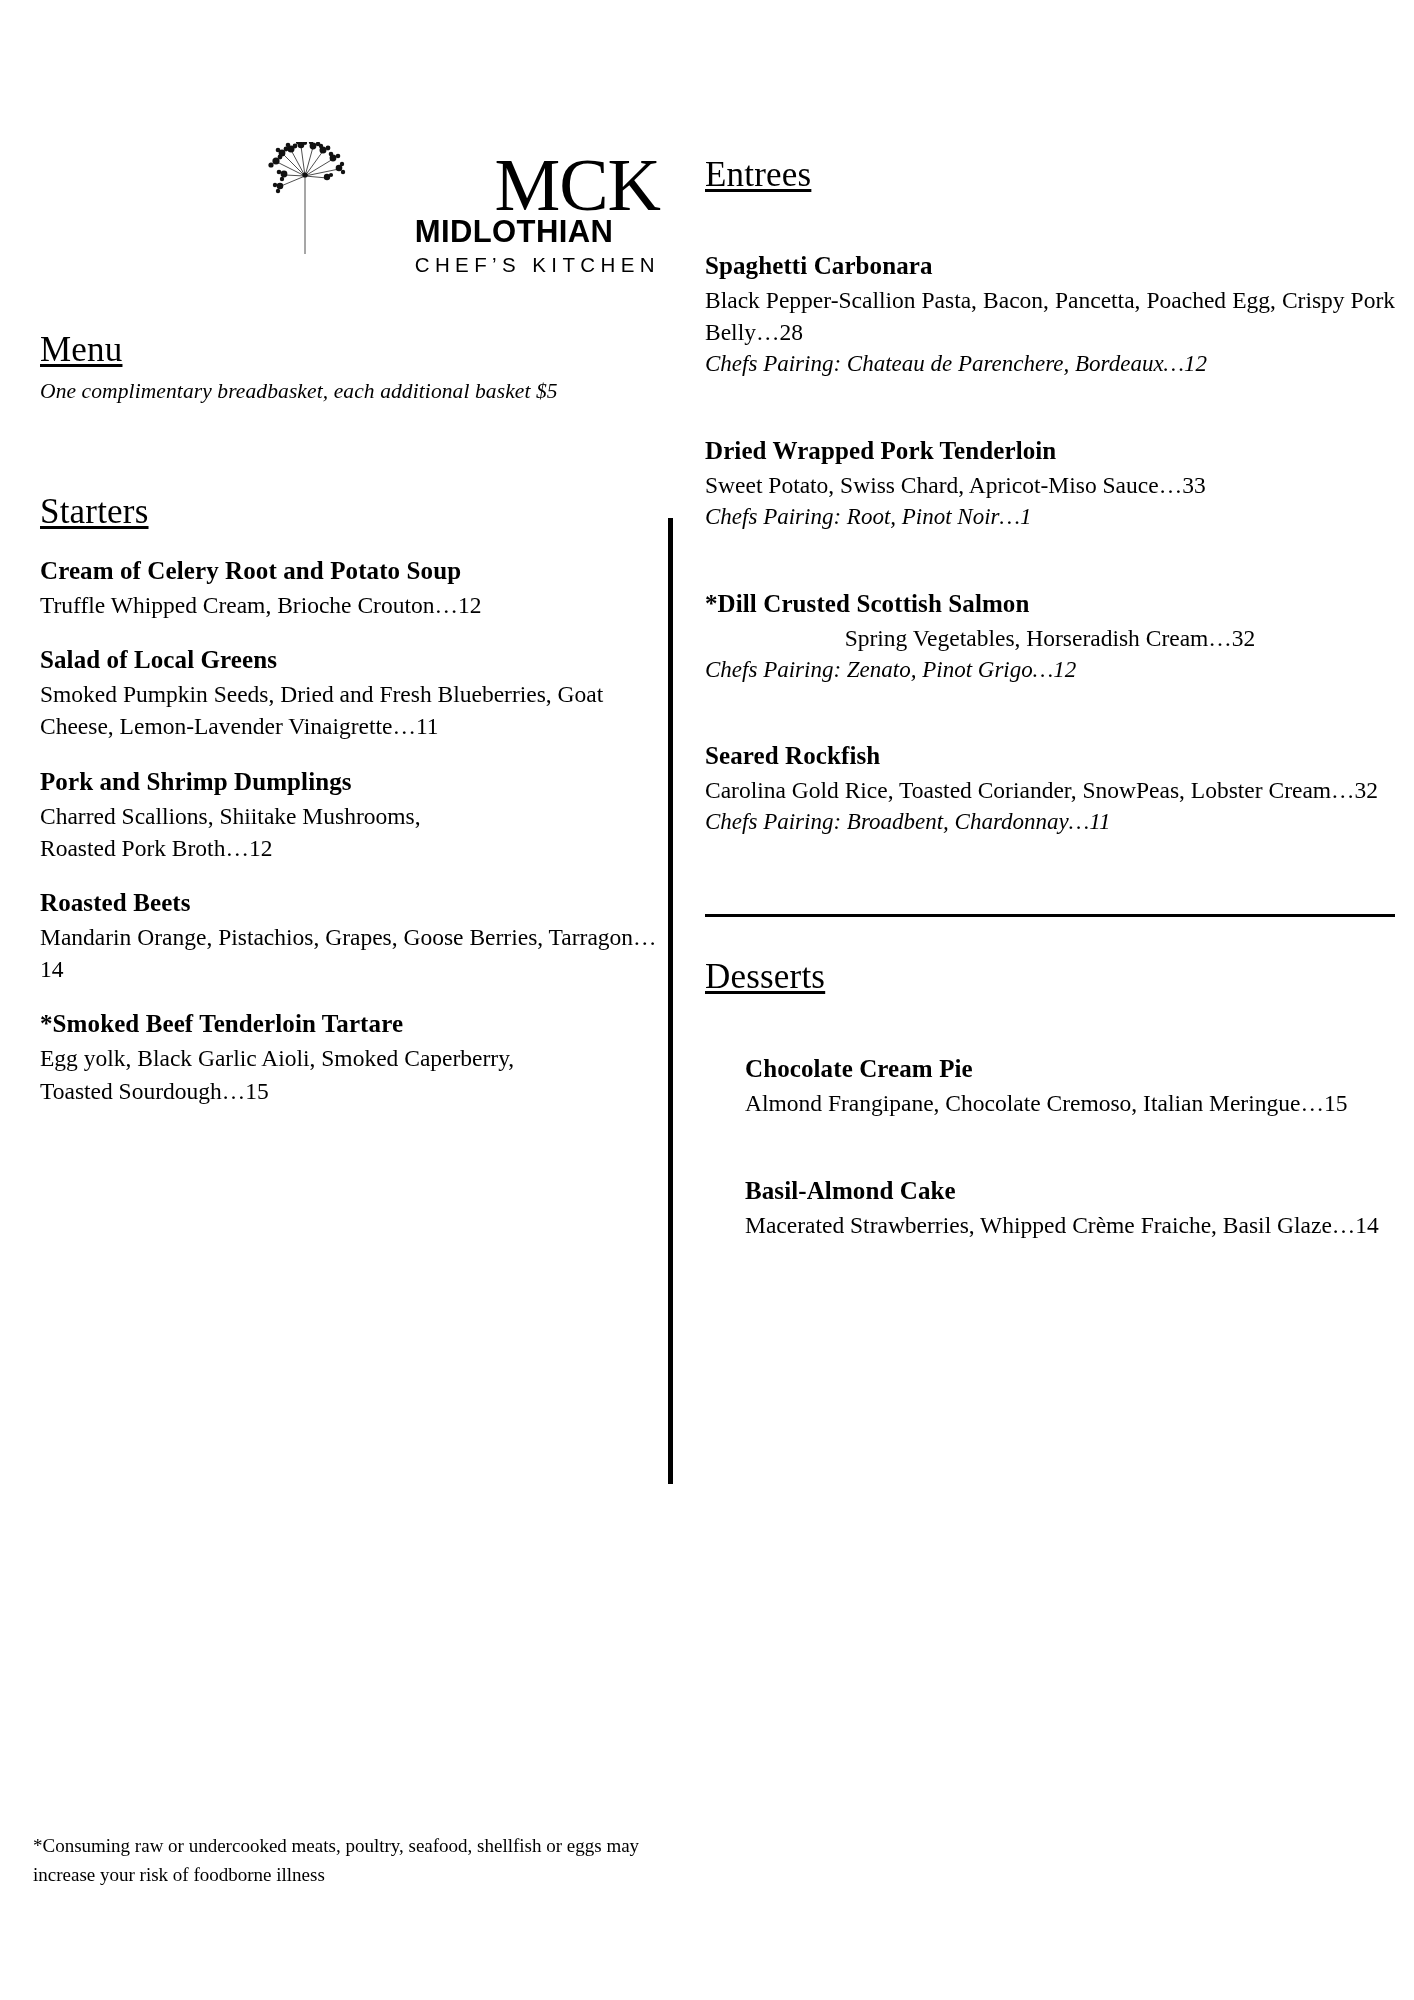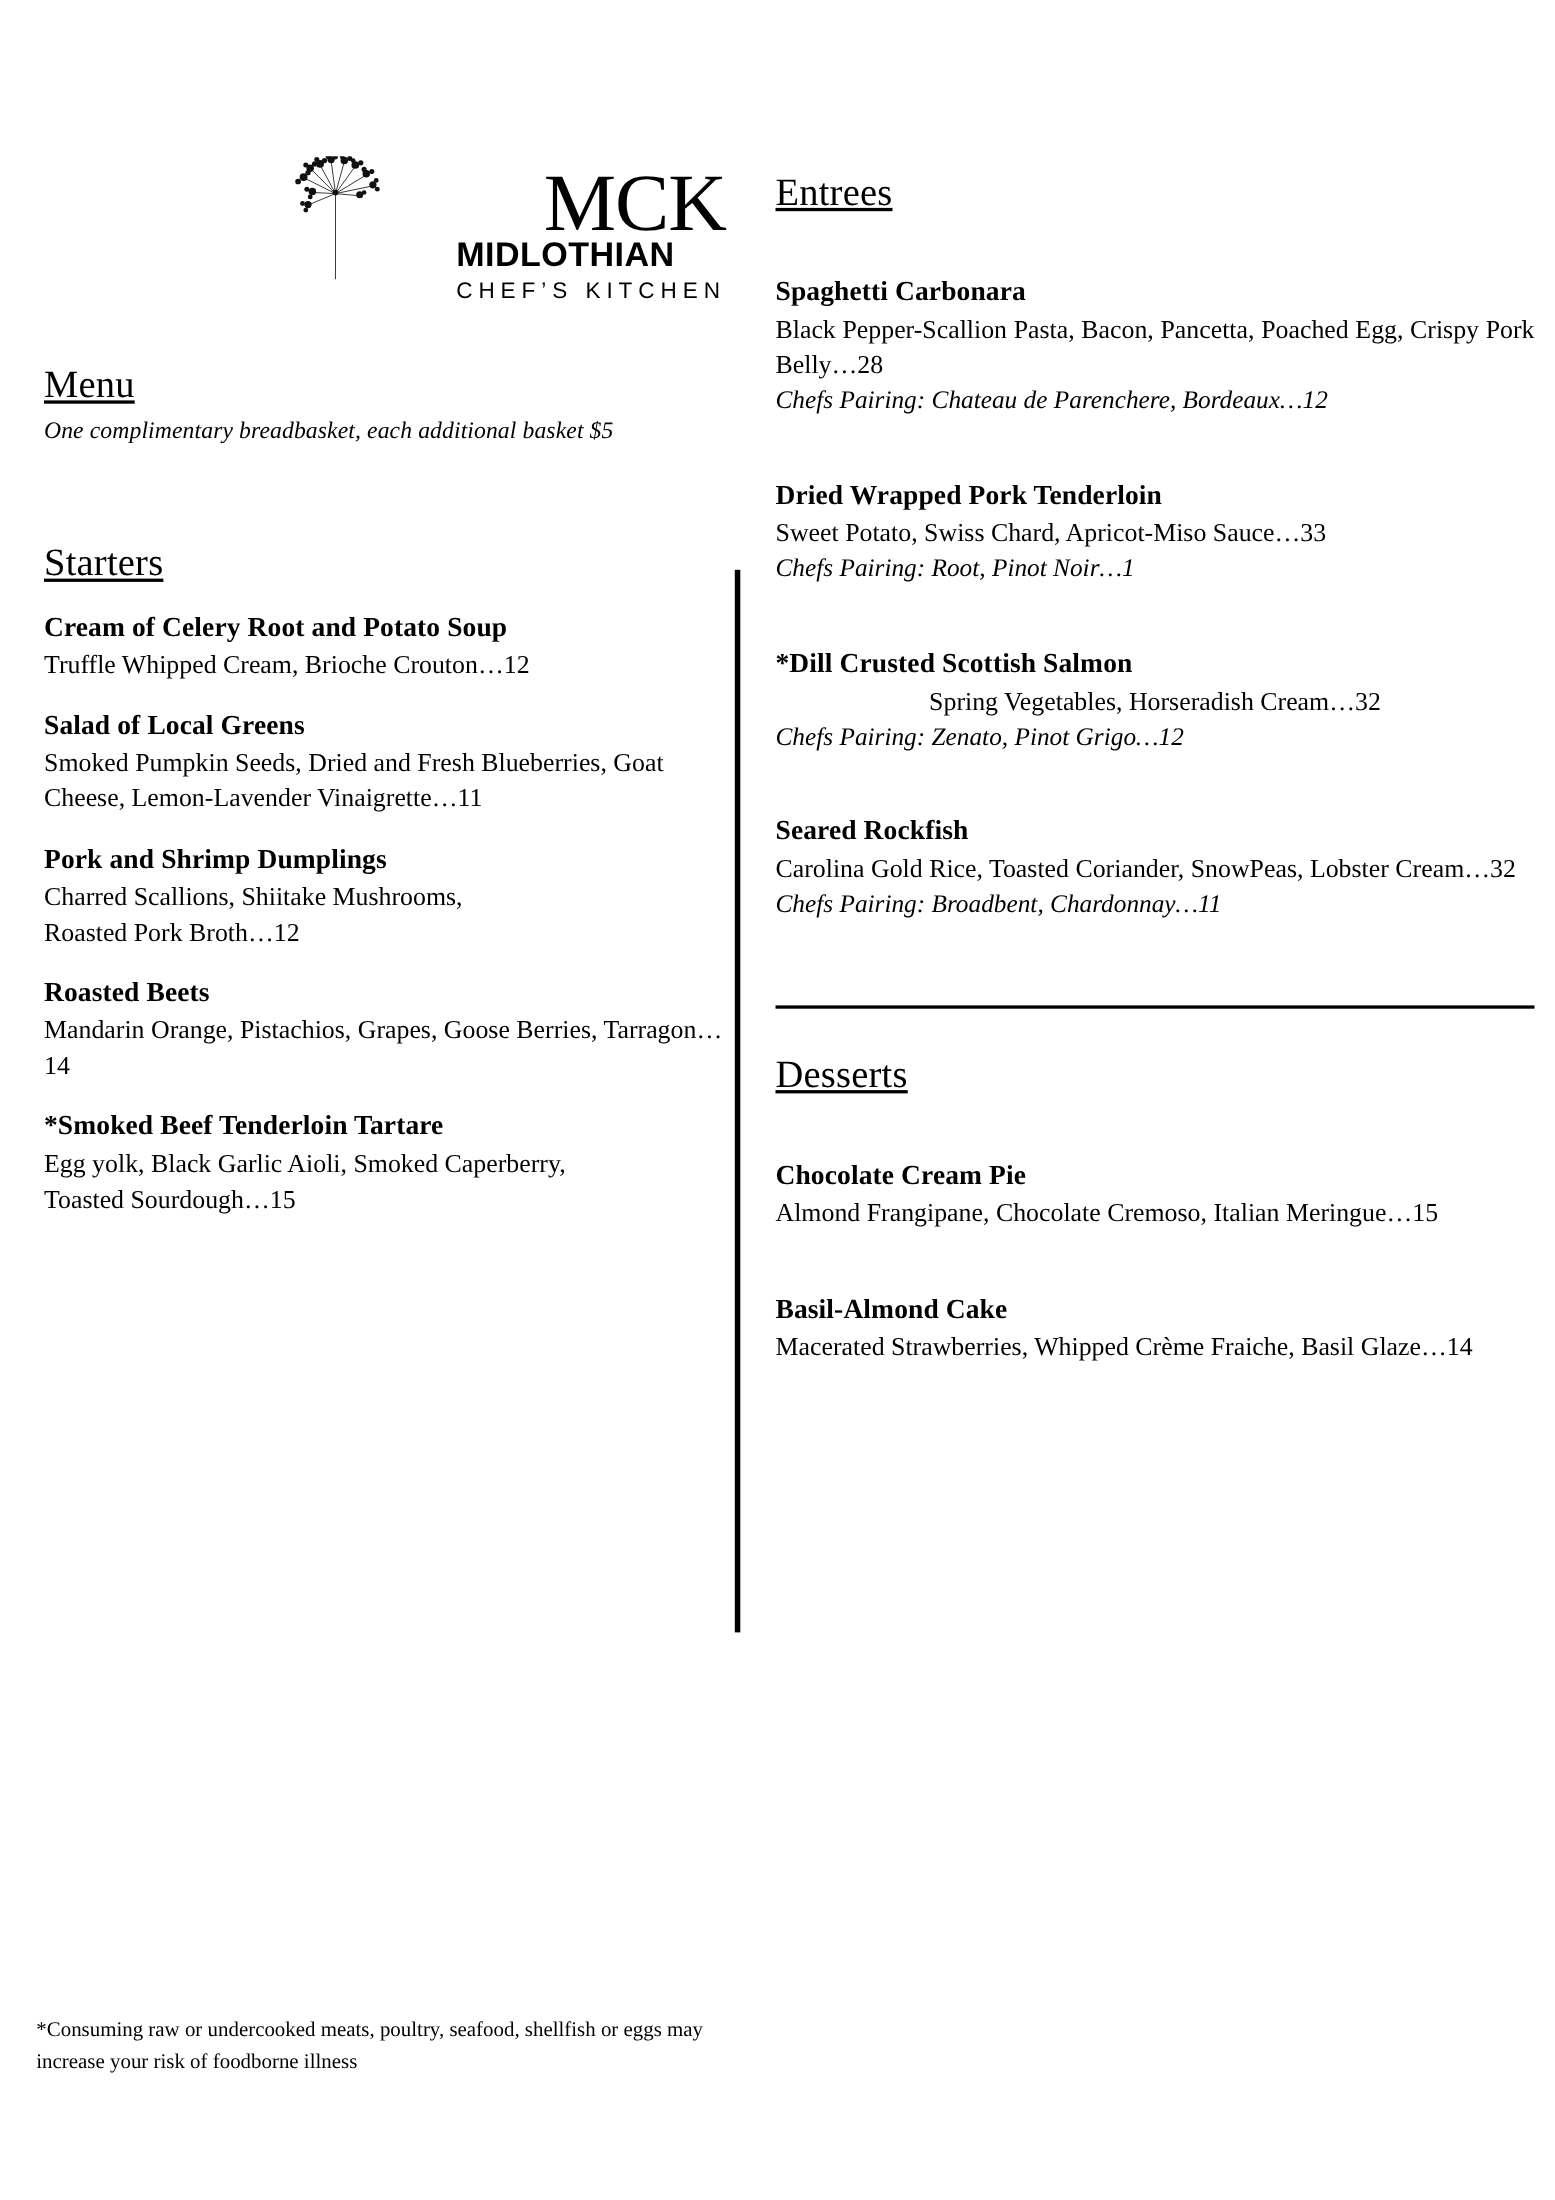--- a/index.html
+++ b/index.html
@@ -142,21 +142,21 @@
   .col-right .item:first-of-type { margin-top: 38px; }
   .col-right .item { margin-top: 55px; }
 
   .h-rule {
     border: 0;
     border-top: 3px solid #000;
     margin: 76px 0 0 0;
     width: 100%;
   }
   .desserts-head { margin-top: 40px; display: block; }
-  .dessert-item { margin-top: 52px; }
+  .dessert-item { margin-top: 52px; margin-left: 40px; }
 
   .footnote {
     position: absolute;
     left: 33px;
     top: 1832px;
     width: 610px;
     font-size: 19px;
     line-height: 1.52;
   }
 </style>

